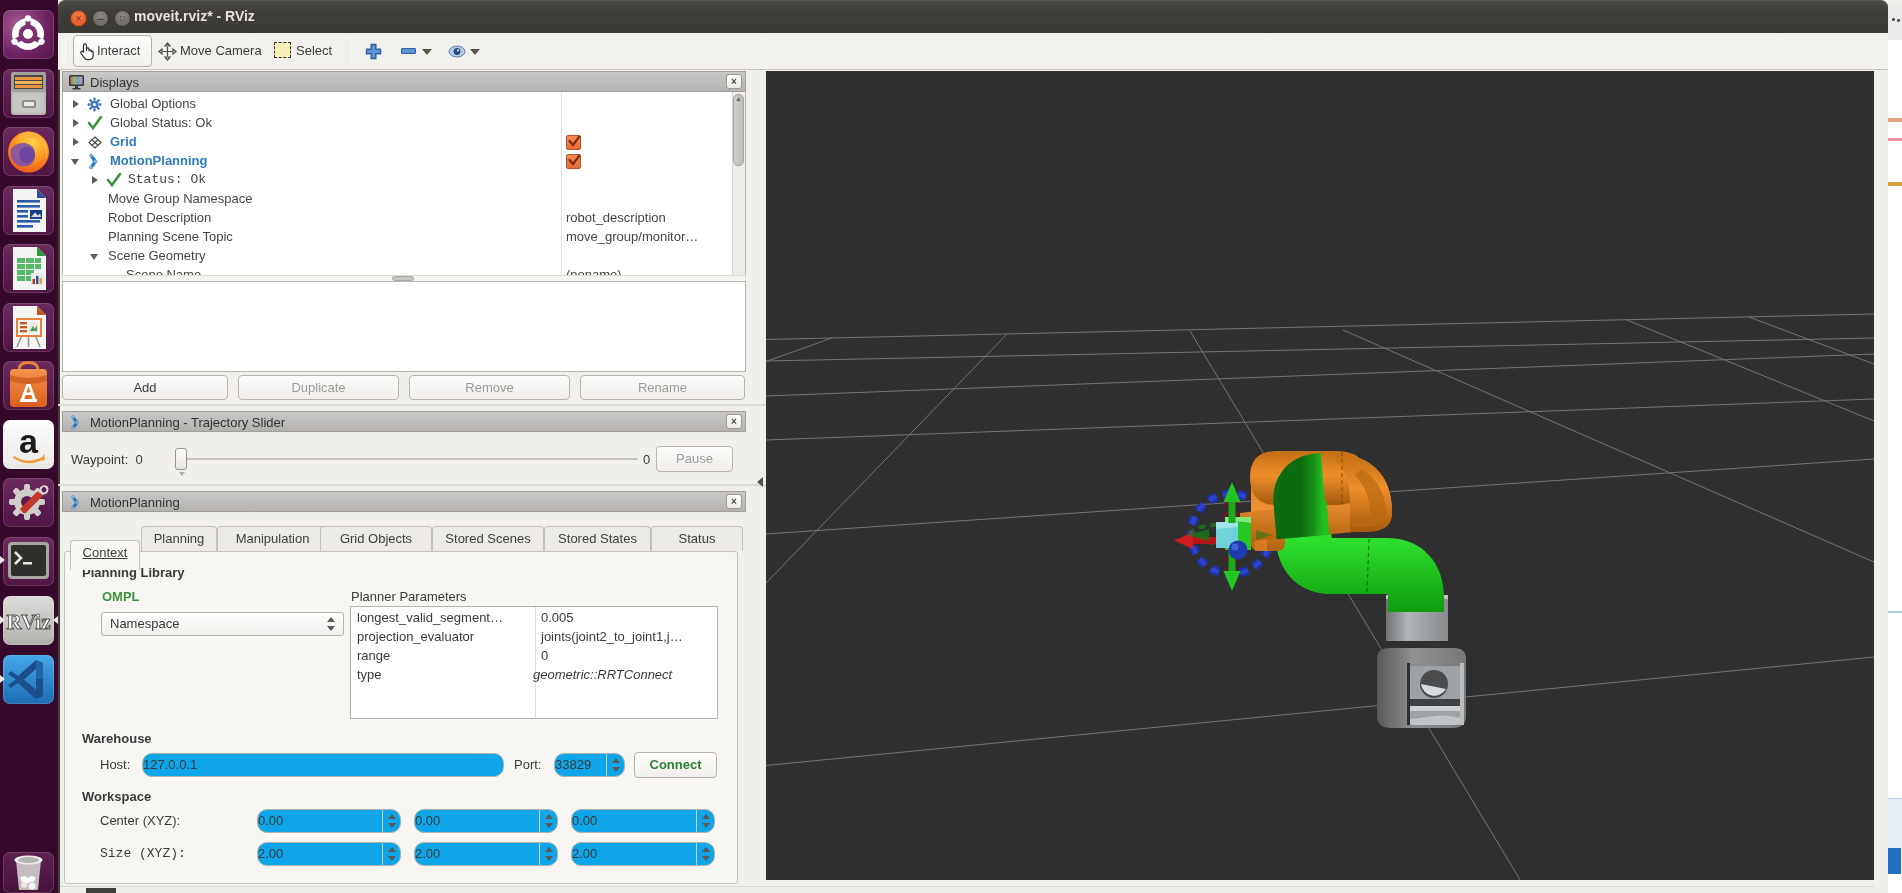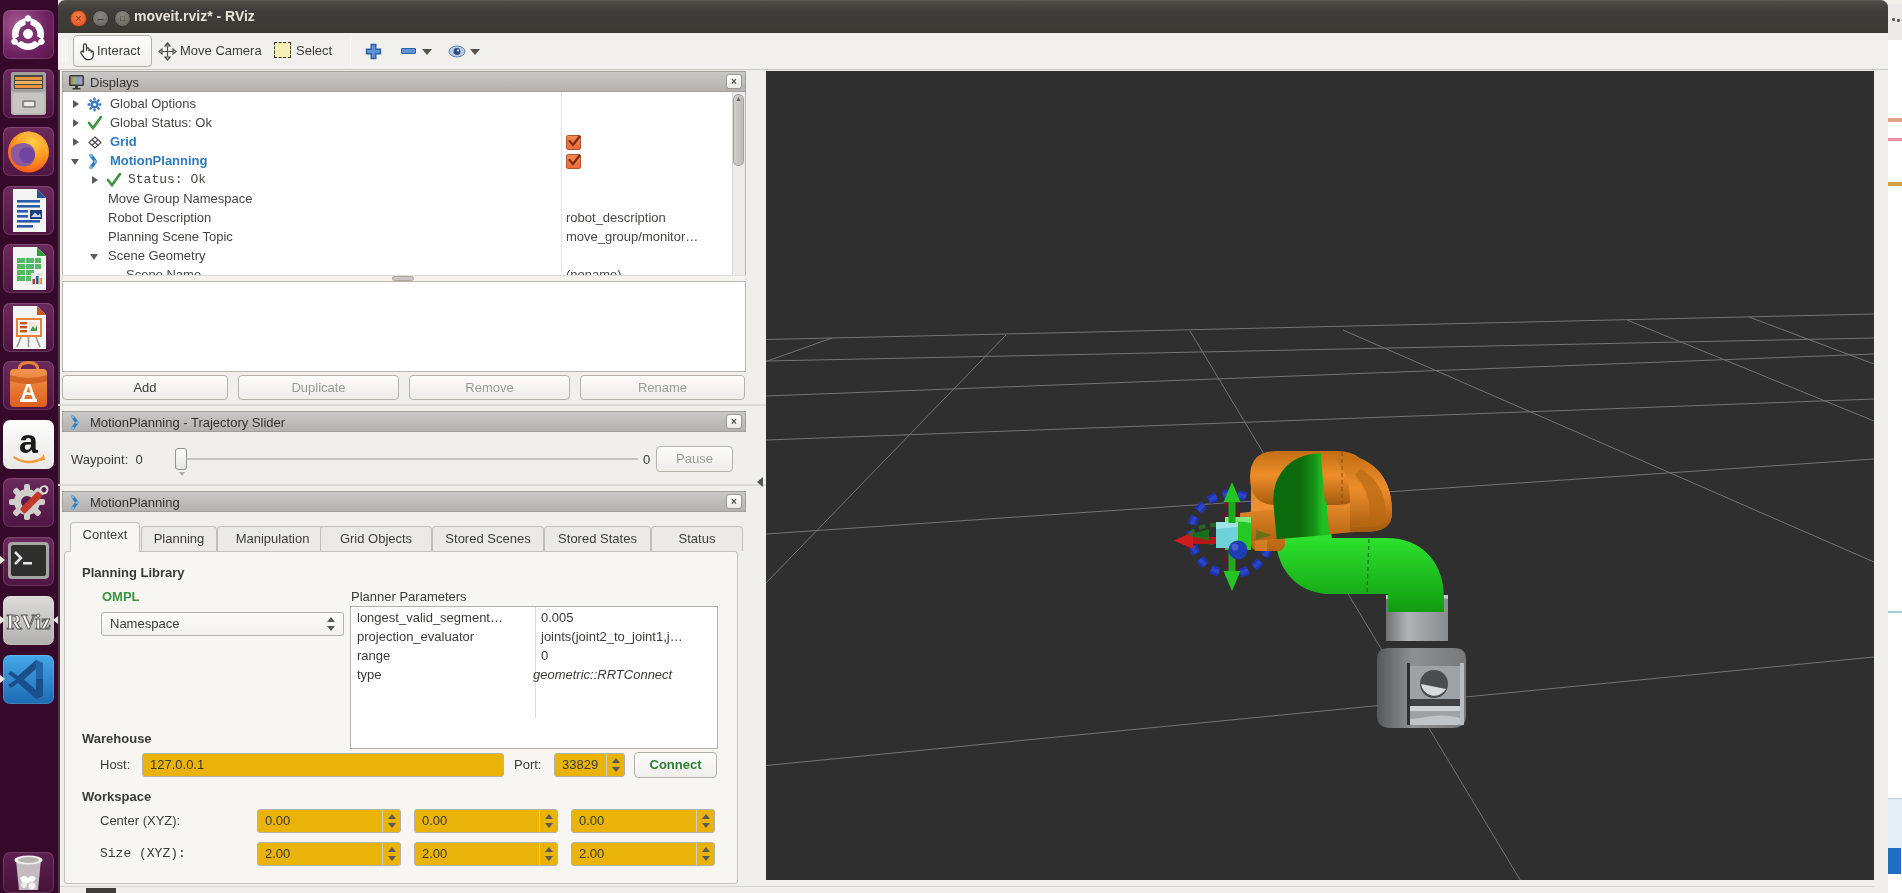--- a/index.html
+++ b/index.html
@@ -33,40 +33,40 @@
   color:#323230; font-size:13px; }
 .pclose { position:absolute; right:3px; top:2px; width:16px; height:15px;
   background:linear-gradient(#fdfdfc,#eceae6); border:1px solid #9b9893; border-radius:3px;
   color:#4a4a46; font-size:10px; font-weight:bold; text-align:center; line-height:13px; }
 .btn { position:absolute; height:25px; background:linear-gradient(#fcfcfb,#efedea);
   border:1px solid #b7b3ac; border-radius:4px; font-size:13px; color:#3c3c3c;
   text-align:center; }
 .btn.dis { color:#9d9b97; }
 .lbl { position:absolute; font-size:13px; color:#3a3a38; }
 .bold { font-weight:bold; }
-.input { position:absolute; background:#eab308; border:1px solid #b5b2ab; border-radius:3px;
-  font-size:13px; color:#3a3a38; padding:3px 0 0 7px; }
+.input { position:absolute; background:#0ea5e9; border:1px solid #b5b2ab; border-radius:10px;
+  font-size:13px; color:#3a3a38; padding:3px 0 0 0; }
 .spin { position:absolute; width:18px; top:0; bottom:0; right:0; border-left:1px solid #cfccc6; }
 .tri-u { position:absolute; left:5px; top:4px; width:0; height:0;
   border-left:4px solid transparent; border-right:4px solid transparent; border-bottom:5px solid #5a5955; }
 .tri-d { position:absolute; left:5px; bottom:4px; width:0; height:0;
   border-left:4px solid transparent; border-right:4px solid transparent; border-top:5px solid #5a5955; }
 
 
 .trow { position:absolute; left:0; height:19px; font-size:13px; color:#454543; white-space:nowrap; }
 .tarrow { position:absolute; width:0; height:0; top:5px; }
 .tar-r { border-top:4px solid transparent; border-bottom:4px solid transparent; border-left:6px solid #5c5b58; }
 .tar-d { border-left:4px solid transparent; border-right:4px solid transparent; border-top:6px solid #5c5b58; }
 .tblue { color:#2f7bbd; font-weight:bold; }
 
 
 .tab { position:absolute; top:526px; height:25px; background:#eceae7;
   border:1px solid #c2bfb9; border-bottom:none; border-radius:4px 4px 0 0;
   font-size:13px; color:#3e3d39; text-align:center; padding-top:4px; }
-.tab.sel { top:522px; height:30px; background:#f7f6f3; z-index:5; }
+.tab.sel { top:540px; height:30px; background:#f7f6f3; z-index:5;text-decoration:underline; }
 
 #ctx { position:absolute; left:64px; top:551px; width:674px; height:333px;
   background:#f7f6f3; border:1px solid #c5c2bb; border-radius:3px; z-index:1; }
 </style>
 </head>
 <body>
 <div id="stage">
   <div id="launcher" class="abs">
 
     <div class="tile" style="top:10px;background:radial-gradient(circle at 30% 30%,#a55a93,#6d2260 60%,#581647);">
@@ -478,21 +478,21 @@
   <div id="ctx">
 
     <div class="lbl bold" style="left:17px;top:13px;">Planning Library</div>
     <div class="lbl bold" style="left:37px;top:37px;color:#3d9440;">OMPL</div>
     <div class="abs" style="left:36px;top:60px;width:243px;height:24px;background:linear-gradient(#fdfdfc,#f2f0ed);border:1px solid #b5b2ab;border-radius:3px;">
       <span class="lbl" style="left:8px;top:3px;">Namespace</span>
       <div class="abs" style="left:225px;top:4px;width:0;height:0;border-left:4px solid transparent;border-right:4px solid transparent;border-bottom:5px solid #5a5955;"></div>
       <div class="abs" style="left:225px;bottom:4px;width:0;height:0;border-left:4px solid transparent;border-right:4px solid transparent;border-top:5px solid #5a5955;"></div>
     </div>
     <div class="lbl" style="left:286px;top:37px;">Planner Parameters</div>
-    <div class="abs" style="left:285px;top:54px;width:368px;height:143px;background:#fff;border:1px solid #b5b2ab;">
+    <div class="abs" style="left:285px;top:54px;width:368px;height:113px;background:#fff;border:1px solid #b5b2ab;">
       <div class="abs" style="left:184px;top:0;width:1px;height:111px;background:#dddbd7;"></div>
       <div class="lbl" style="left:6px;top:3px;">longest_valid_segment…</div>
         <div class="lbl" style="left:190px;top:3px;">0.005</div>
       <div class="lbl" style="left:6px;top:22px;">projection_evaluator</div>
         <div class="lbl" style="left:190px;top:22px;">joints(joint2_to_joint1,j…</div>
       <div class="lbl" style="left:6px;top:41px;">range</div>
         <div class="lbl" style="left:190px;top:41px;">0</div>
       <div class="lbl" style="left:6px;top:60px;">type</div>
         <div class="lbl" style="left:182px;top:60px;font-style:italic;">geometric::RRTConnect</div>
     </div>

